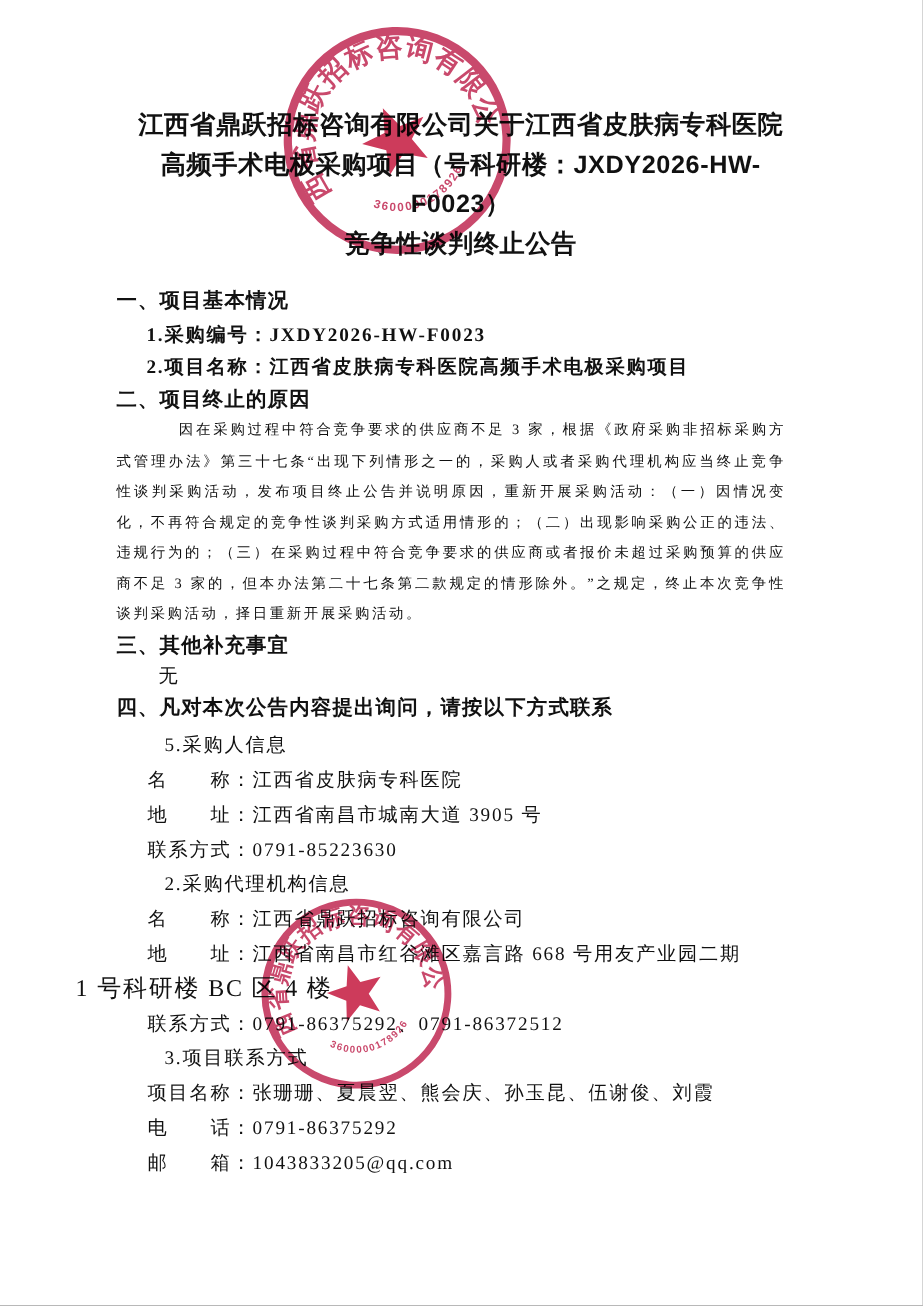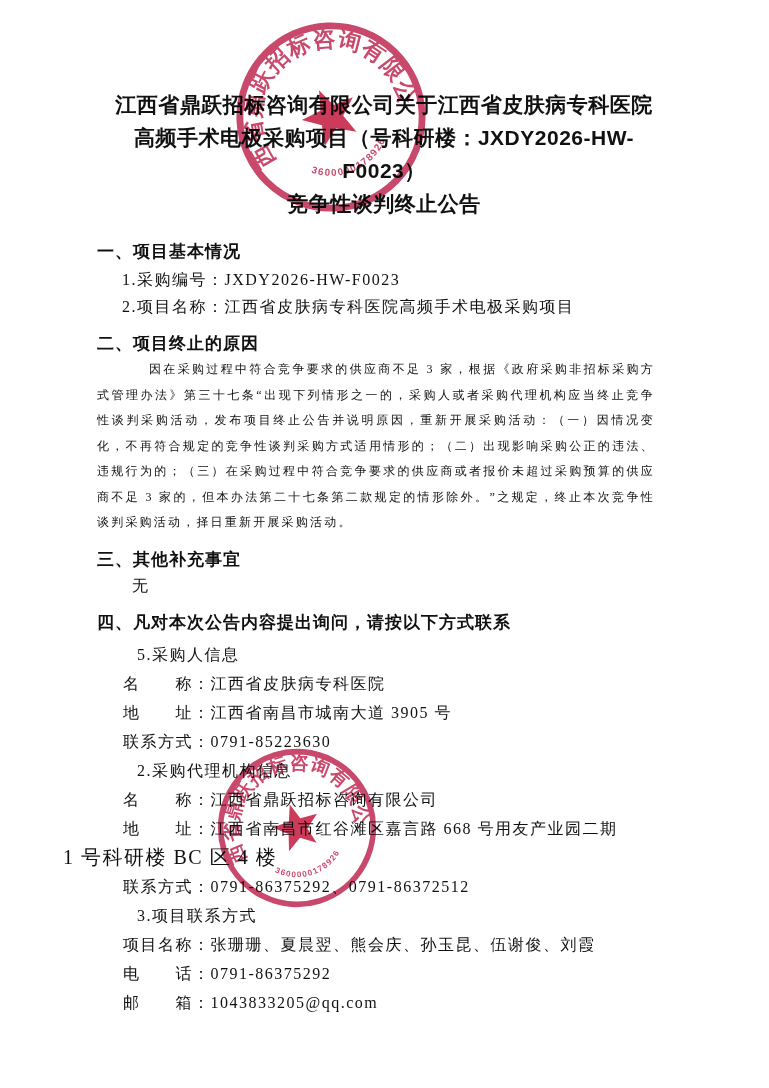--- a/index.html
+++ b/index.html
@@ -26,28 +26,28 @@
     line-height:33px;
     letter-spacing:0.5px;
     margin:0 -8px 0 8px;
   }
   .h-sec{
     font-family:"Liberation Sans","DejaVu Sans",sans-serif;
     font-weight:bold;
     font-size:17px;
     line-height:26px;
     letter-spacing:1px;
-    margin-top:11px;
   }
   .h1-sec{margin-top:20px;font-family:Liberation Mono, monospace;}
   .sub-item{
     font-size:16px;
     line-height:27px;
     letter-spacing:1.5px;
     padding-left:25px;
+    font-weight:bold;
   }
   .para{
     font-size:12px;
     line-height:25.5px;
     letter-spacing:2.2px;
     text-align:justify;
     text-indent:52px;
     margin:0;
     word-break:break-all;
   }

